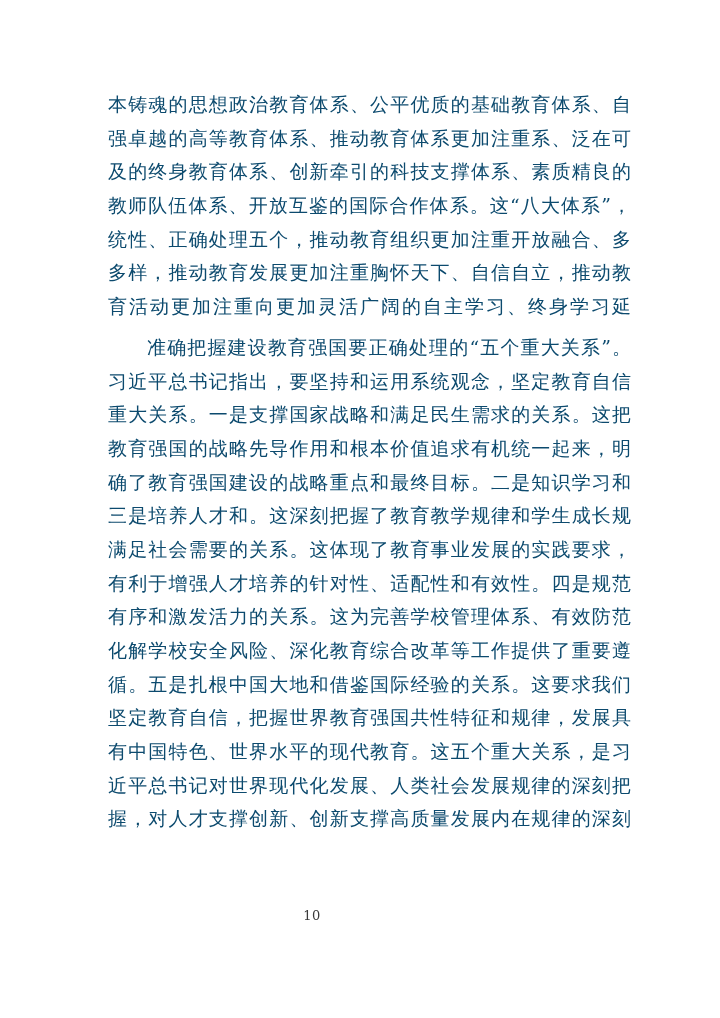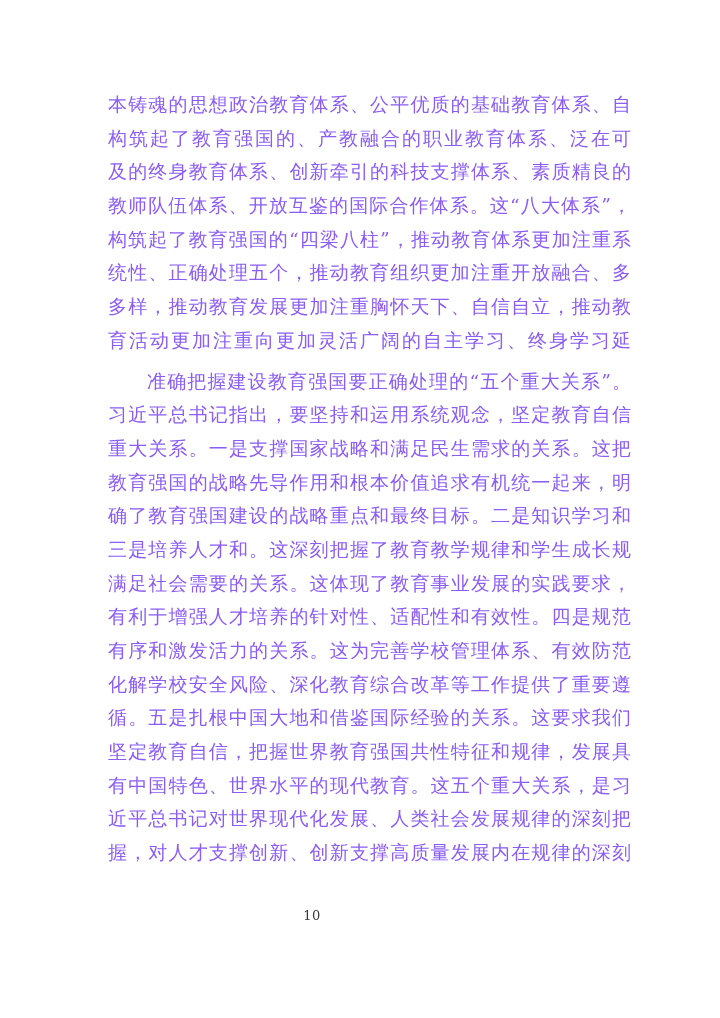--- a/index.html
+++ b/index.html
@@ -18,21 +18,21 @@
   .text-block {
     position: absolute;
     left: 108px;
     top: 88px;
     width: 524px;
   }
   .line {
     height: 33.7px;
     line-height: 33.7px;
     font-size: 19px;
-    color: #8b5cf6;
+    color: #0c4a6e;
     letter-spacing: 1px;
     text-align: justify;
     text-align-last: justify;
     text-justify: inter-character;
     white-space: normal;
     overflow: hidden;
   }
   .line.indent {
     padding-left: 39px;
     margin-top: 7px;
@@ -49,24 +49,23 @@
     color: #3a3a3a;
     letter-spacing: 0.5px;
   }
 </style>
 </head>
 <body>
 
 <div class="page">
   <div class="text-block">
     <div class="line">本铸魂的思想政治教育体系、公平优质的基础教育体系、自</div>
-    <div class="line">构筑起了教育强国的、产教融合的职业教育体系、泛在可</div>
+    <div class="line">强卓越的高等教育体系、推动教育体系更加注重系、泛在可</div>
     <div class="line">及的终身教育体系、创新牵引的科技支撑体系、素质精良的</div>
     <div class="line">教师队伍体系、开放互鉴的国际合作体系。这“八大体系”，</div>
-    <div class="line">构筑起了教育强国的“四梁八柱”，推动教育体系更加注重系</div>
     <div class="line">统性、正确处理五个，推动教育组织更加注重开放融合、多元</div>
     <div class="line">多样，推动教育发展更加注重胸怀天下、自信自立，推动教</div>
     <div class="line">育活动更加注重向更加灵活广阔的自主学习、终身学习延伸。</div>
     <div class="line indent">准确把握建设教育强国要正确处理的“五个重大关系”。</div>
     <div class="line">习近平总书记指出，要坚持和运用系统观念，坚定教育自信</div>
     <div class="line">重大关系。一是支撑国家战略和满足民生需求的关系。这把</div>
     <div class="line">教育强国的战略先导作用和根本价值追求有机统一起来，明</div>
     <div class="line">确了教育强国建设的战略重点和最终目标。二是知识学习和</div>
     <div class="line">三是培养人才和。这深刻把握了教育教学规律和学生成长规</div>
     <div class="line">满足社会需要的关系。这体现了教育事业发展的实践要求，</div>

